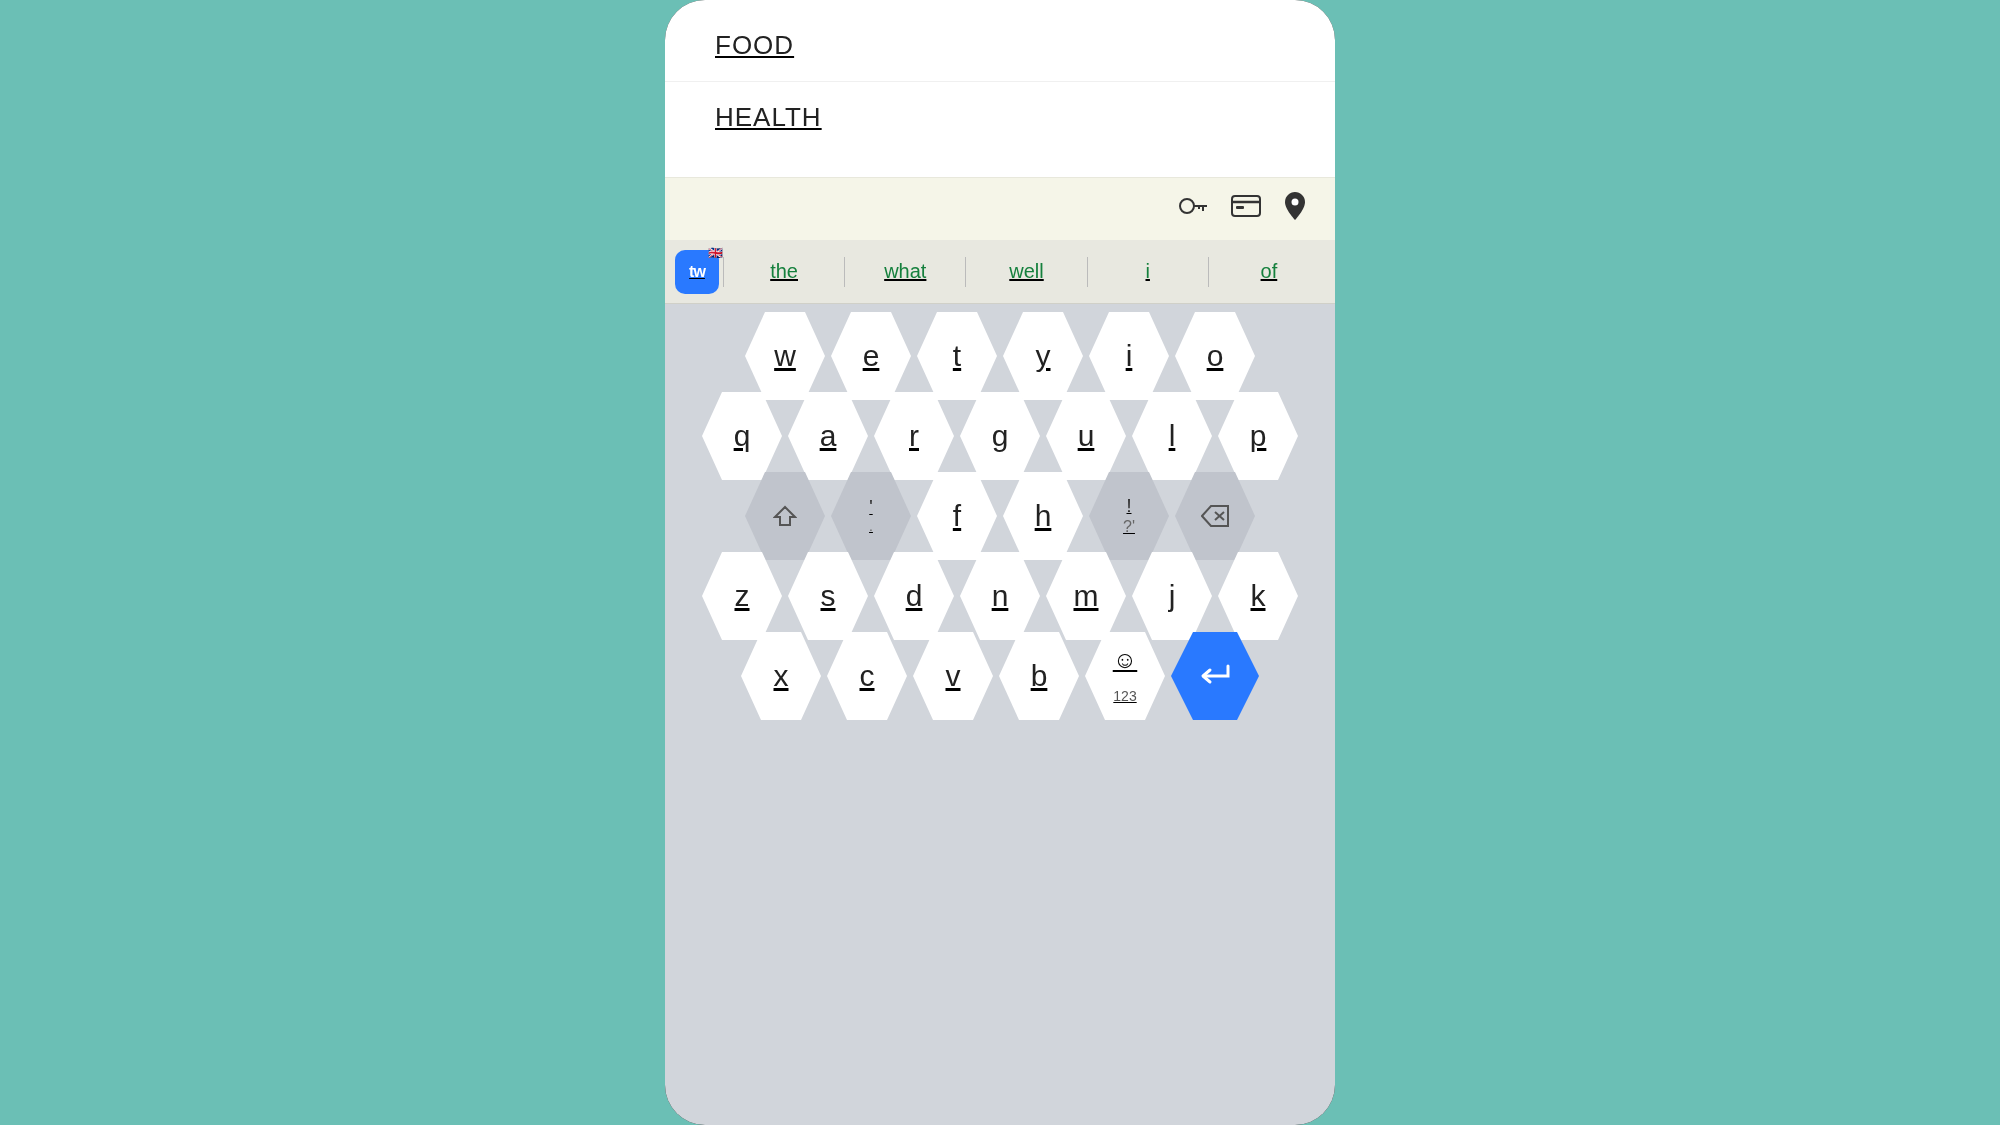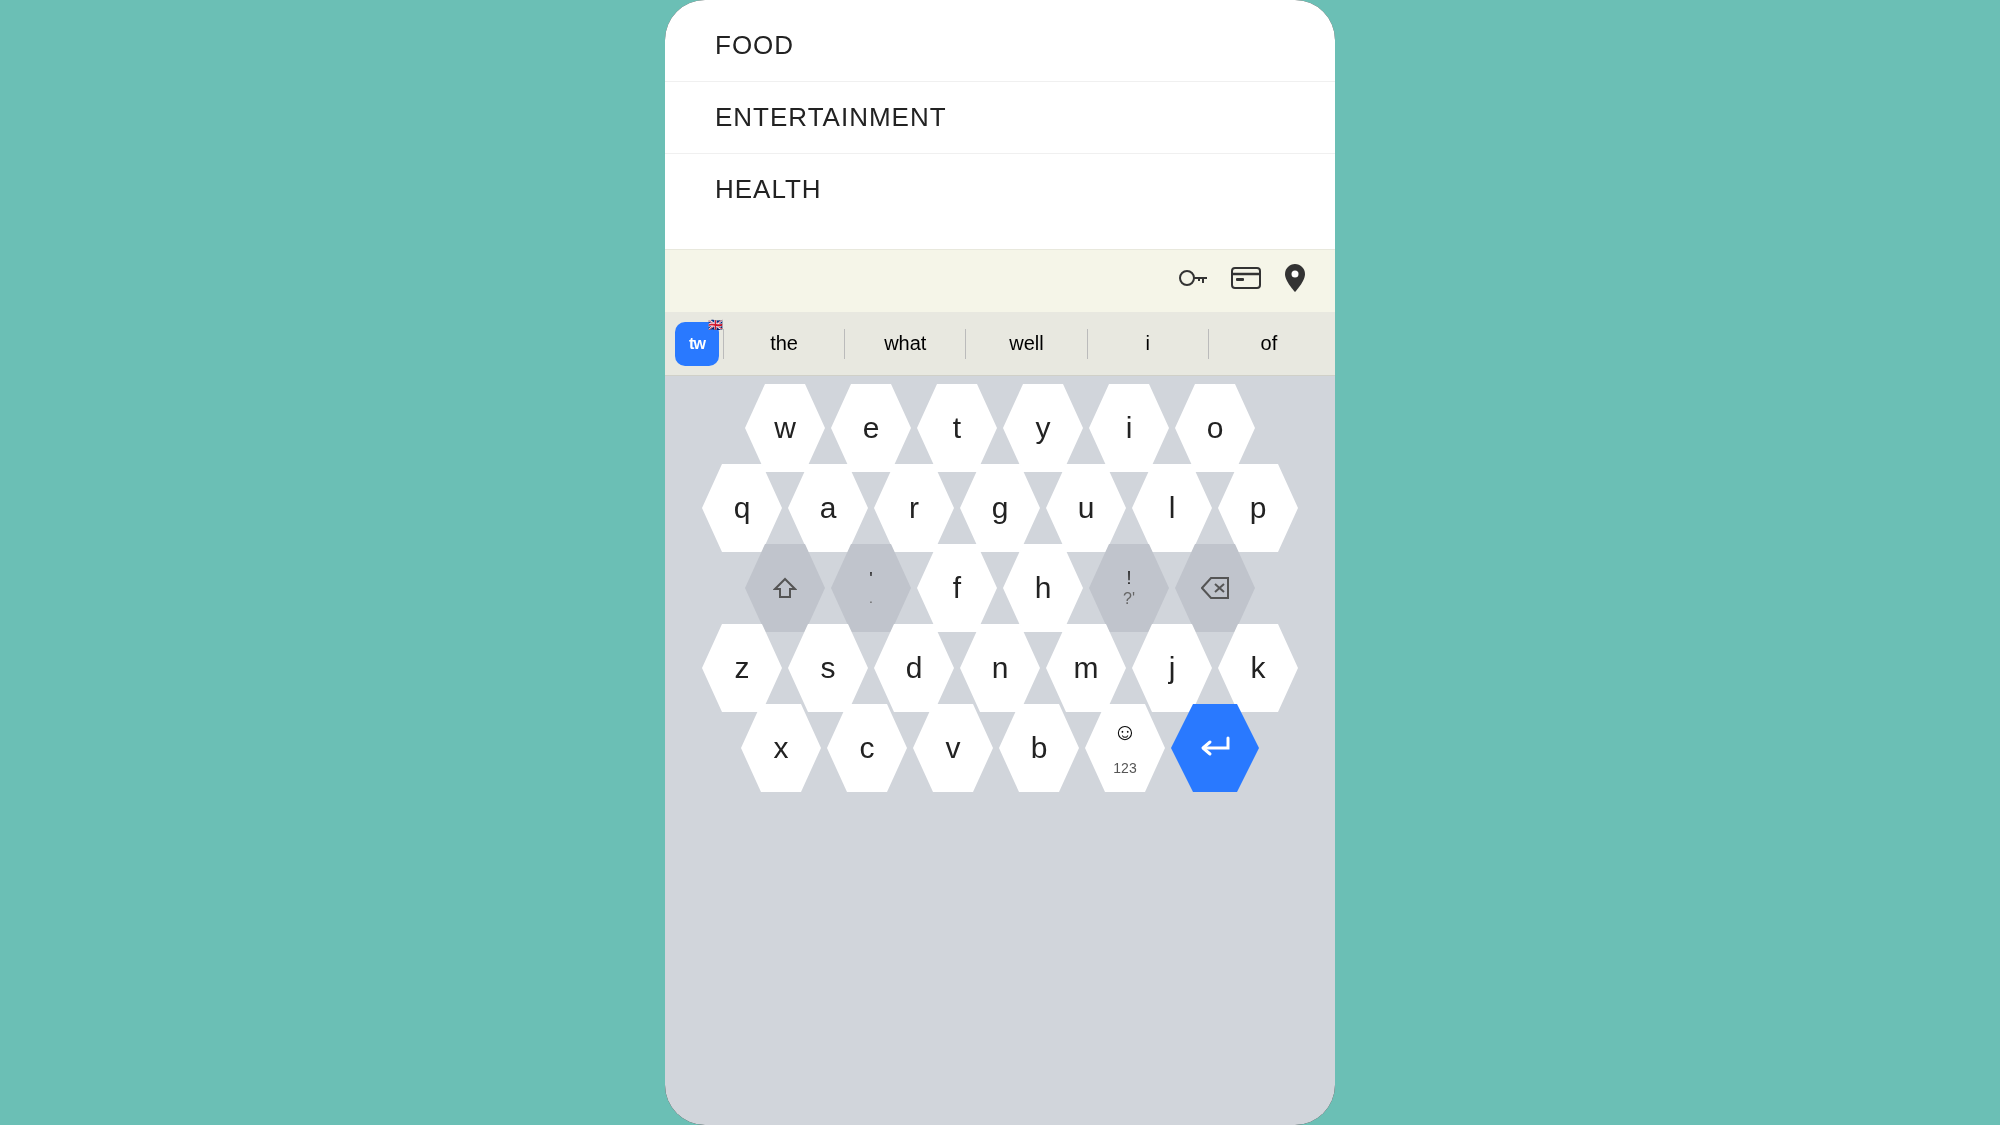--- a/index.html
+++ b/index.html
@@ -17,20 +17,21 @@
 
     .phone-container {
       width: 670px;
       height: 1125px;
       background: #1a1a1a;
       border-radius: 40px;
       overflow: hidden;
       display: flex;
       flex-direction: column;
       position: relative;
+      text-decoration: underline;
     }
 
     
     .content-area {
       background: #ffffff;
       flex: 0 0 auto;
       padding: 10px 0 0 0;
     }
 
     .menu-item {
@@ -100,21 +101,21 @@
       width: 1px;
       height: 30px;
       background: #bbb;
       margin: 0 4px;
     }
 
     .suggestion-item {
       flex: 1;
       text-align: center;
       font-size: 20px;
-      color: #000000;
+      color: #15803d;
       cursor: pointer;
       padding: 4px 8px;
     }
 
     
     .keyboard-area {
       background: #d1d5db;
       flex: 1;
       padding: 8px 4px 10px 4px;
       display: flex;
@@ -210,21 +211,20 @@
     }
 
   </style>
 </head>
 <body>
 
 <div class="phone-container">
 
   <div class="content-area">
     <div class="menu-item">FOOD</div>
-    <div class="menu-item">ENTERTAINMENT</div>
     <div class="menu-item">HEALTH</div>
   </div>
 
   <div class="toolbar-area">
     <span class="toolbar-icon">
       
       <svg width="28" height="20" viewBox="0 0 28 20" fill="none" xmlns="http://www.w3.org/2000/svg">
         <circle cx="8" cy="10" r="7" stroke="#333" stroke-width="2" fill="none"></circle>
         <line x1="14" y1="10" x2="28" y2="10" stroke="#333" stroke-width="2"></line>
         <line x1="24" y1="10" x2="24" y2="15" stroke="#333" stroke-width="2"></line>

